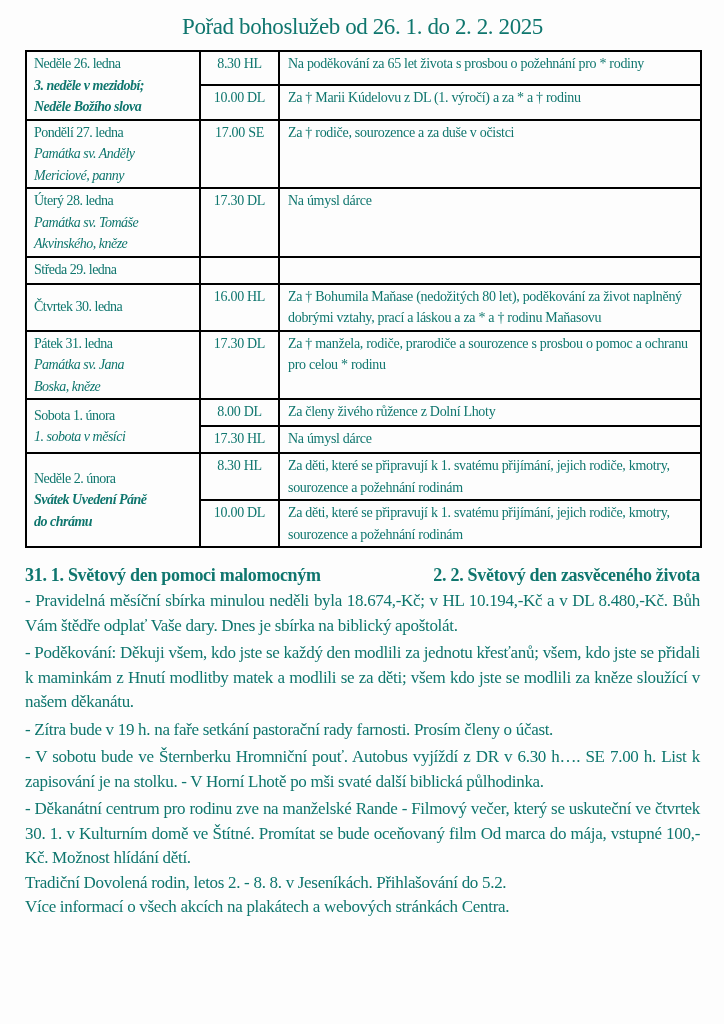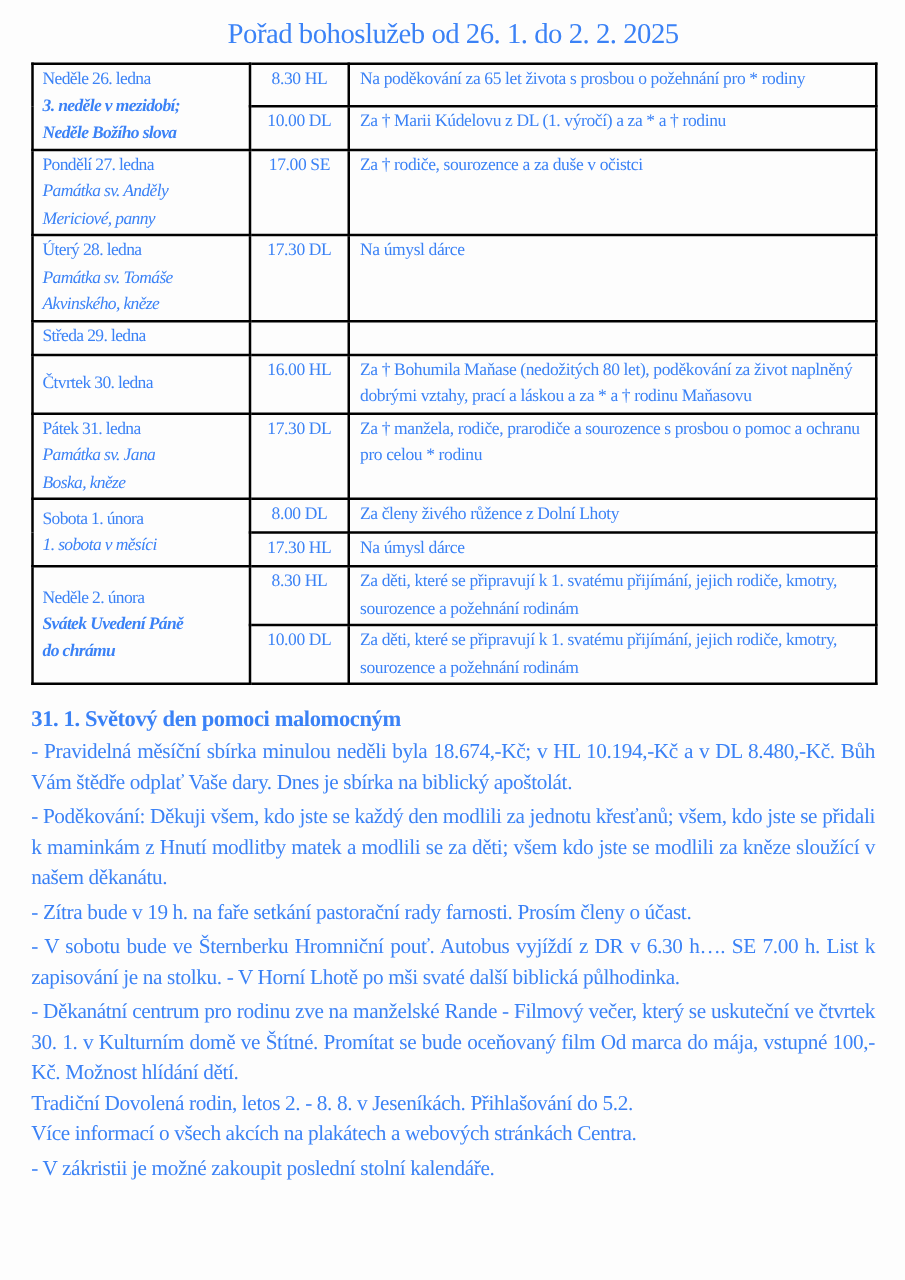--- a/index.html
+++ b/index.html
@@ -2,21 +2,21 @@
 <html><head>
 <meta charset="utf-8">
 <style>
   html, body { margin: 0; padding: 0; background: #e8e8e8; }
   .page {
     position: relative;
     width: 724px;
     height: 1024px;
     margin: 0 auto;
     background: #fdfdfd;
-    color: #3b82f6;
+    color: #0f766e;
     font-family: "Liberation Serif", "DejaVu Serif", serif;
     box-sizing: border-box;
     padding: 14px 24px 0 25px;
     overflow: hidden;
   }
   .title {
     font-size: 23px;
     font-weight: normal;
     text-align: center;
     margin: 0 0 10px 0;
@@ -160,38 +160,36 @@
         </tr>
         <tr>
           <td class="time-cell">10.00 DL</td>
           <td class="intention-cell">Za děti, které se připravují k 1. svatému přijímání, jejich rodiče, kmotry, sourozence a požehnání rodinám</td>
         </tr>
       </tbody>
   </table>
 
   <div class="obs-headings">
     <span>31. 1. Světový den pomoci malomocným</span>
+    <span>2. 2. Světový den zasvěceného života</span>
   </div>
 
   <div class="notices">
       <div class="notice-group">
         <p>- Pravidelná měsíční sbírka minulou neděli byla 18.674,-Kč; v HL 10.194,-Kč a v DL 8.480,-Kč. Bůh Vám štědře odplať Vaše dary. Dnes je sbírka na biblický apoštolát.</p>
       </div>
       <div class="notice-group">
         <p>- Poděkování: Děkuji všem, kdo jste se každý den modlili za jednotu křesťanů; všem, kdo jste se přidali k maminkám z Hnutí modlitby matek a modlili se za děti; všem kdo jste se modlili za kněze sloužící v našem děkanátu.</p>
       </div>
       <div class="notice-group">
         <p>- Zítra bude v 19 h. na faře setkání pastorační rady farnosti. Prosím členy o účast.</p>
       </div>
       <div class="notice-group">
         <p>- V sobotu bude ve Šternberku Hromniční pouť. Autobus vyjíždí z DR v 6.30 h…. SE 7.00 h. List k zapisování je na stolku. - V Horní Lhotě po mši svaté další biblická půlhodinka.</p>
       </div>
       <div class="notice-group">
         <p>- Děkanátní centrum pro rodinu zve na manželské Rande - Filmový večer, který se uskuteční ve čtvrtek 30. 1. v Kulturním domě ve Štítné. Promítat se bude oceňovaný film Od marca do mája, vstupné 100,- Kč. Možnost hlídání dětí.</p>
         <p>Tradiční Dovolená rodin, letos 2. - 8. 8. v Jeseníkách. Přihlašování do 5.2.</p>
         <p>Více informací o všech akcích na plakátech a webových stránkách Centra.</p>
       </div>
-      <div class="notice-group">
-        <p>- V zákristii je možné zakoupit poslední stolní kalendáře.</p>
-      </div>
     </div>
 
 </div>
 
 </body></html>

